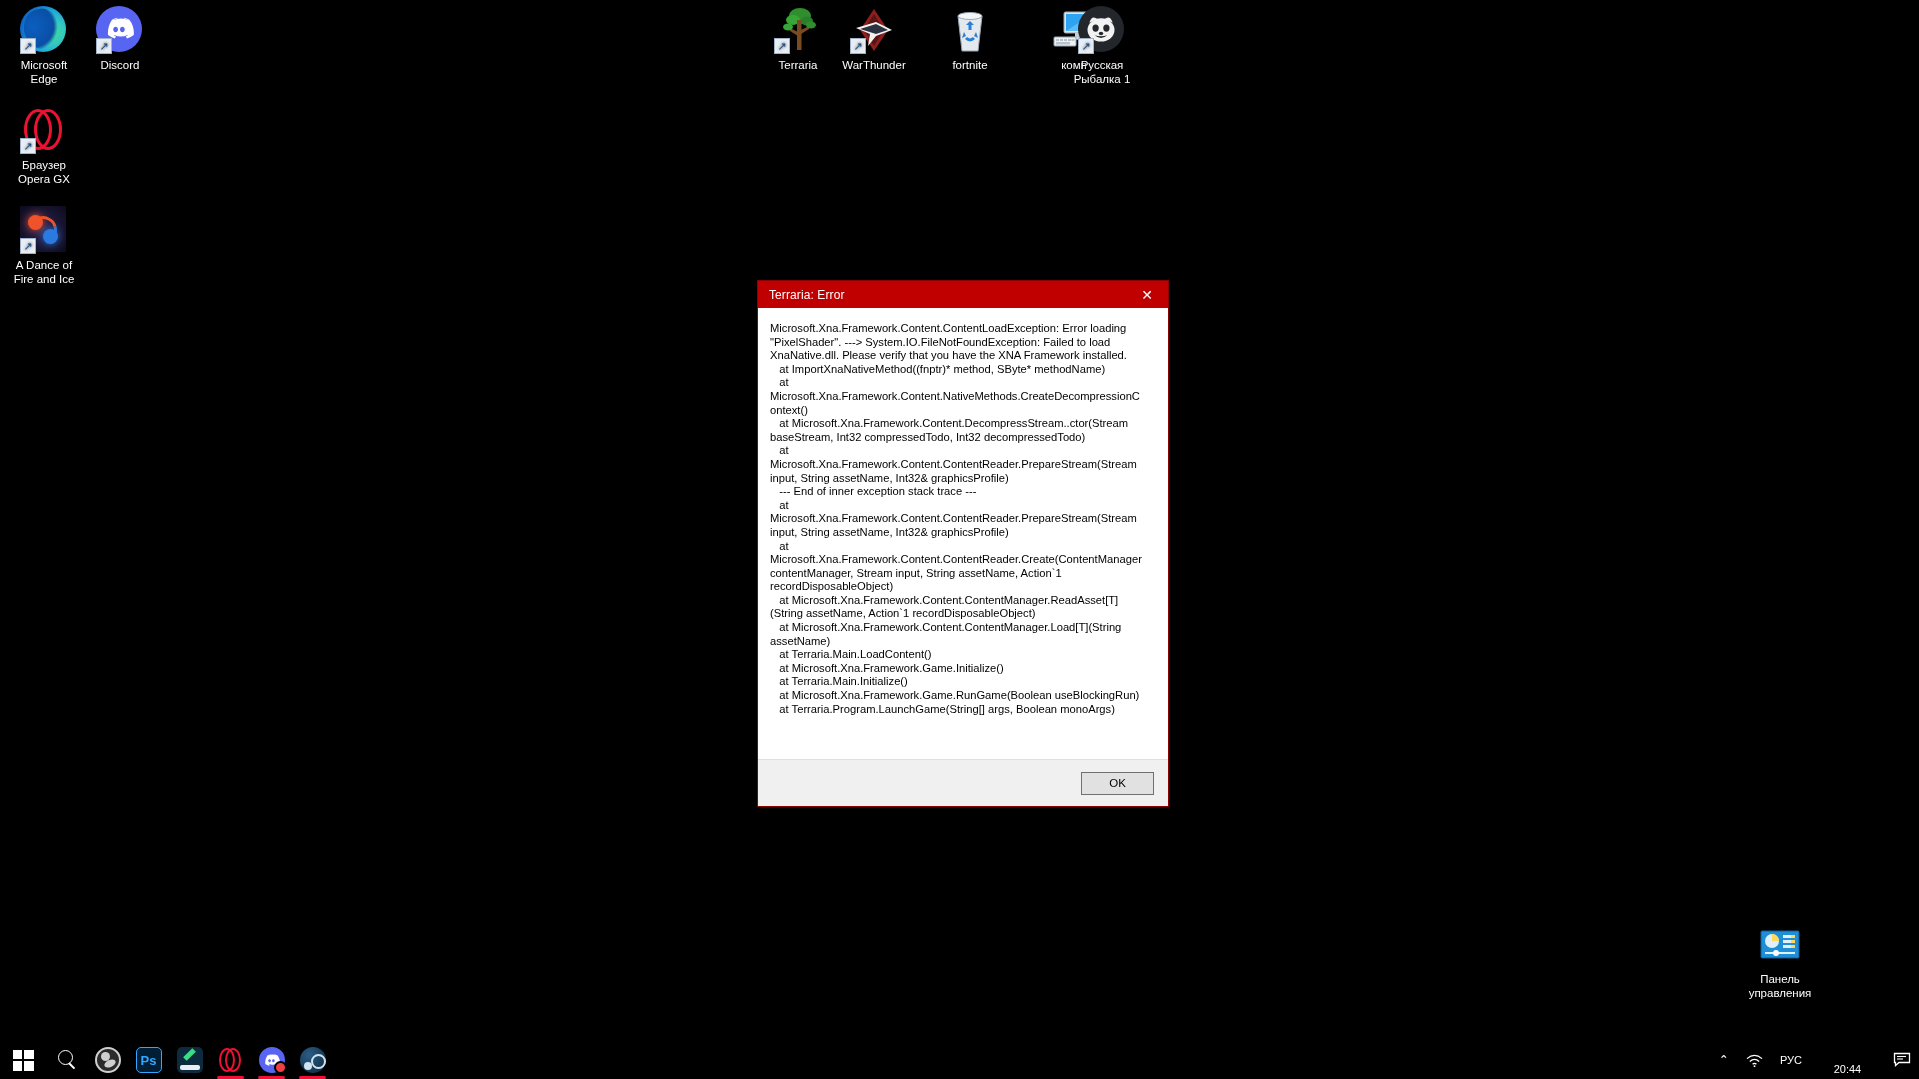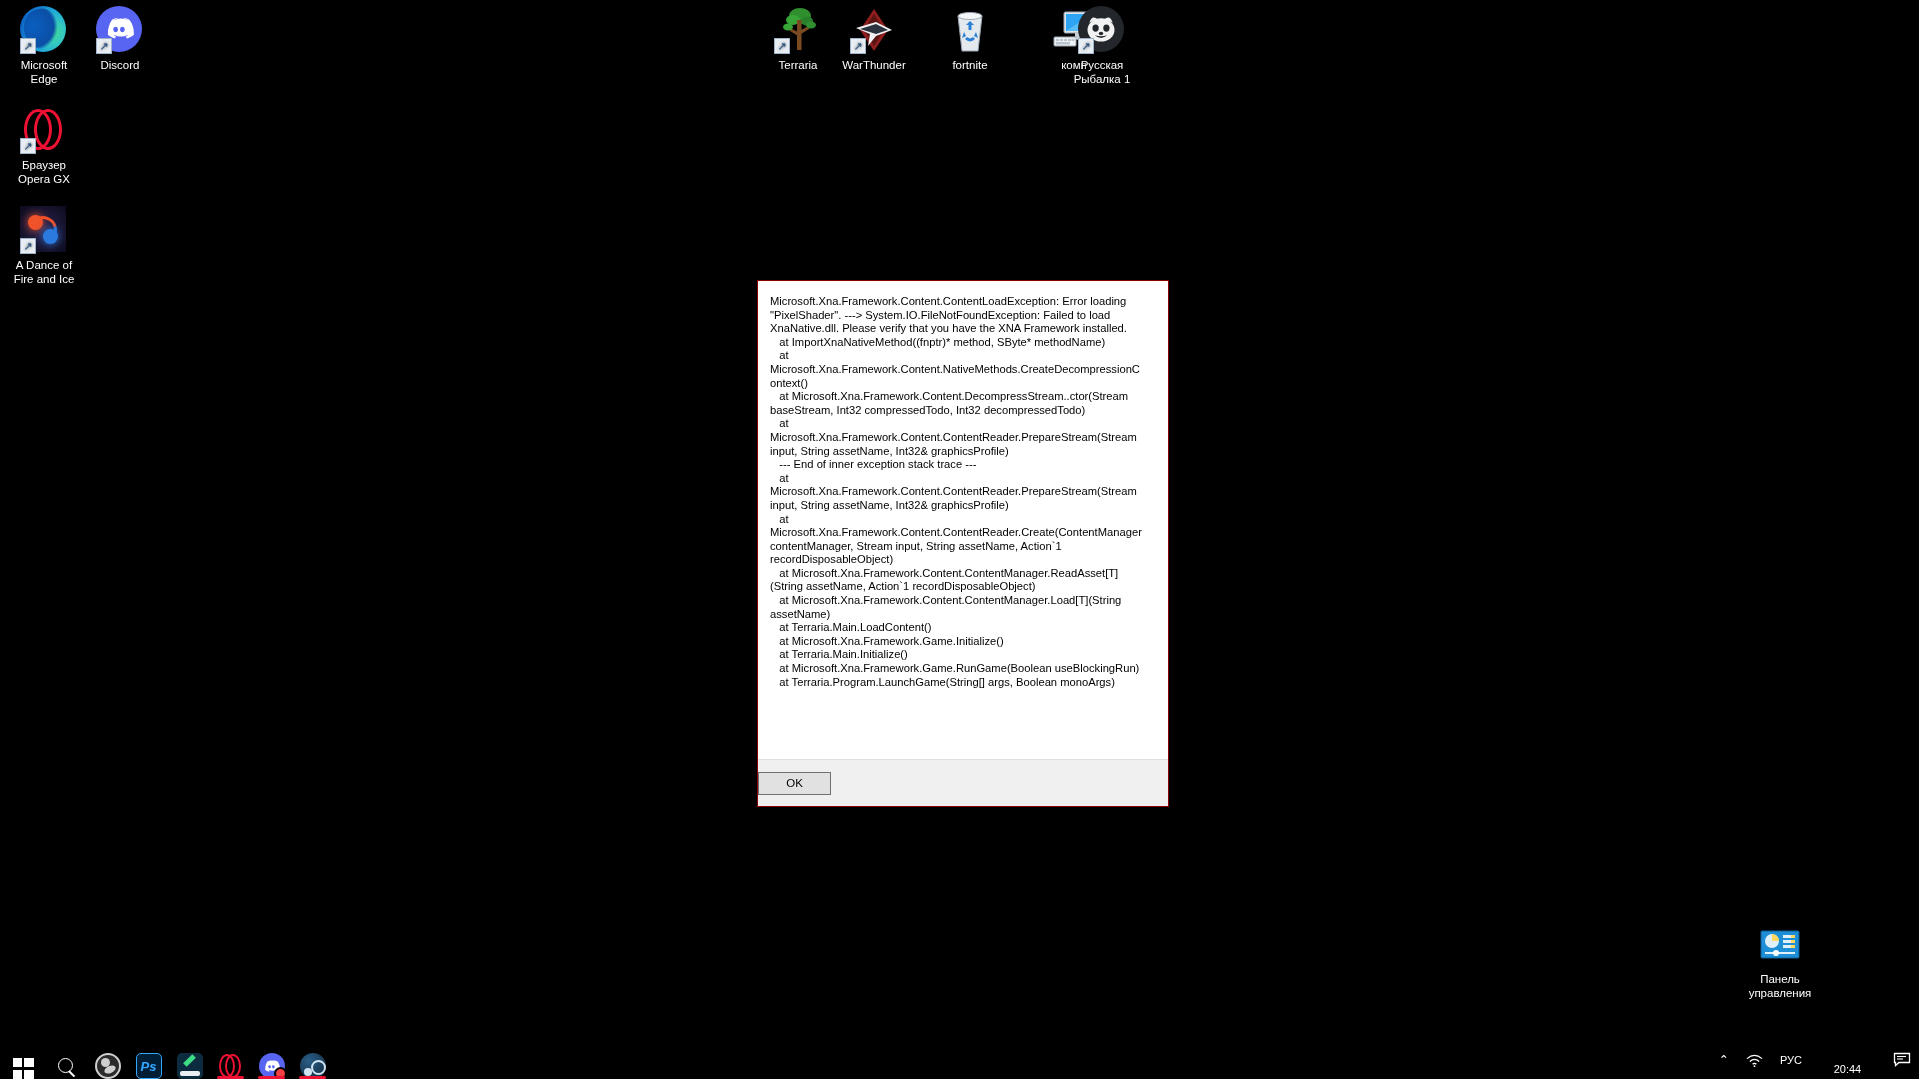--- a/index.html
+++ b/index.html
@@ -166,21 +166,21 @@
     color: #000;
     white-space: pre-wrap;
     word-break: break-word;
     font-family: "Liberation Sans", sans-serif;
   }
   #dlg-footer {
     flex: 0 0 auto;
     height: 47px;
     background: #f0f0f0;
     border-top: 1px solid #dfdfdf;
-    display: flex; align-items: center; justify-content: flex-start;
+    display: flex; align-items: center; justify-content: flex-end;
     padding-right: 14px;
   }
   #dlg-ok {
     width: 73px; height: 23px;
     background: #e1e1e1;
     border: 1px solid #707070;
     font-size: 11.5px;
     font-family: "Liberation Sans", sans-serif;
     color: #000;
     cursor: pointer;
@@ -189,24 +189,23 @@
   
   #taskbar {
     position: absolute;
     left: 0; bottom: 0;
     width: 1919px; height: 38px;
     background: #000000;
     display: flex; align-items: center;
   }
   .tb-btn {
     width: 41px; height: 38px;
-    display: flex; align-items: flex-end; justify-content: center;
+    display: flex; align-items: center; justify-content: center;
     position: relative;
     cursor: pointer;
-    font-style: italic;
   }
   .tb-underline {
     position: absolute; bottom: 0; left: 7px;
     width: 27px; height: 3px;
     border-radius: 2px;
   }
   #start-btn { width: 46px; }
   #tray {
     margin-left: auto;
     display: flex; align-items: center; height: 38px;
@@ -465,20 +464,24 @@
           <rect x="35" y="25" width="4" height="3"></rect>
         </g>
         <rect x="9" y="32" width="30" height="2" fill="#dff0fb"></rect>
         <circle cx="20" cy="33" r="3" fill="#ffffff"></circle>
       </svg>
     </div>
     <span class="icon-label">Панель управления</span>
   </div>
 
   <div id="error-dialog">
+    <div id="dlg-titlebar">
+      <span id="dlg-title">Terraria: Error</span>
+      <span id="dlg-close">✕</span>
+    </div>
     <div id="dlg-body">
       <div id="dlg-message">Microsoft.Xna.Framework.Content.ContentLoadException: Error loading "PixelShader". ---&gt; System.IO.FileNotFoundException: Failed to load XnaNative.dll. Please verify that you have the XNA Framework installed.
    at ImportXnaNativeMethod((fnptr)* method, SByte* methodName)
    at Microsoft.Xna.Framework.Content.NativeMethods.CreateDecompressionContext()
    at Microsoft.Xna.Framework.Content.DecompressStream..ctor(Stream baseStream, Int32 compressedTodo, Int32 decompressedTodo)
    at Microsoft.Xna.Framework.Content.ContentReader.PrepareStream(Stream input, String assetName, Int32&amp; graphicsProfile)
    --- End of inner exception stack trace ---
    at Microsoft.Xna.Framework.Content.ContentReader.PrepareStream(Stream input, String assetName, Int32&amp; graphicsProfile)
    at Microsoft.Xna.Framework.Content.ContentReader.Create(ContentManager contentManager, Stream input, String assetName, Action`1 recordDisposableObject)
    at Microsoft.Xna.Framework.Content.ContentManager.ReadAsset[T](String assetName, Action`1 recordDisposableObject)

